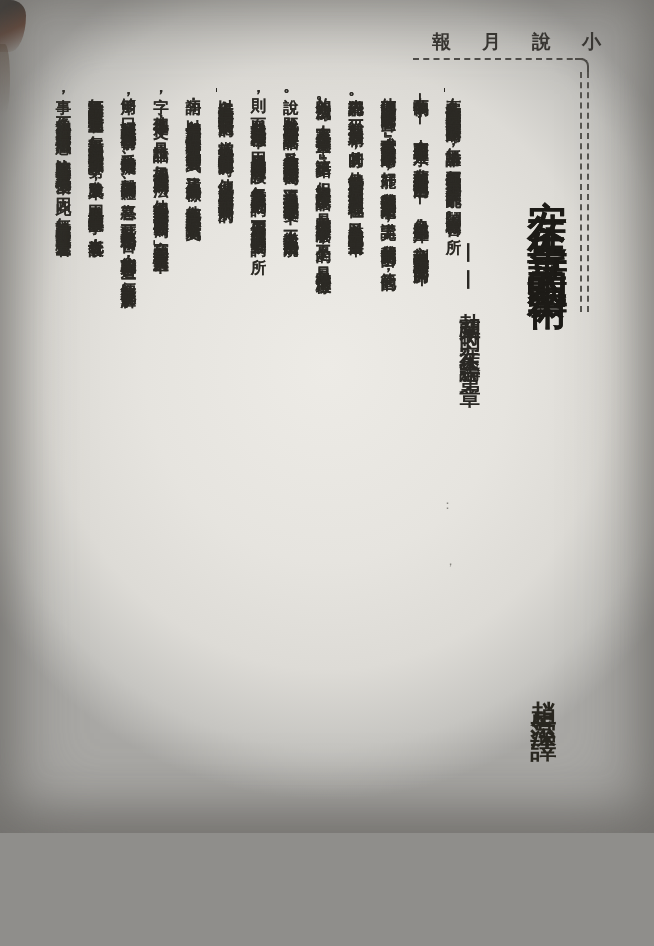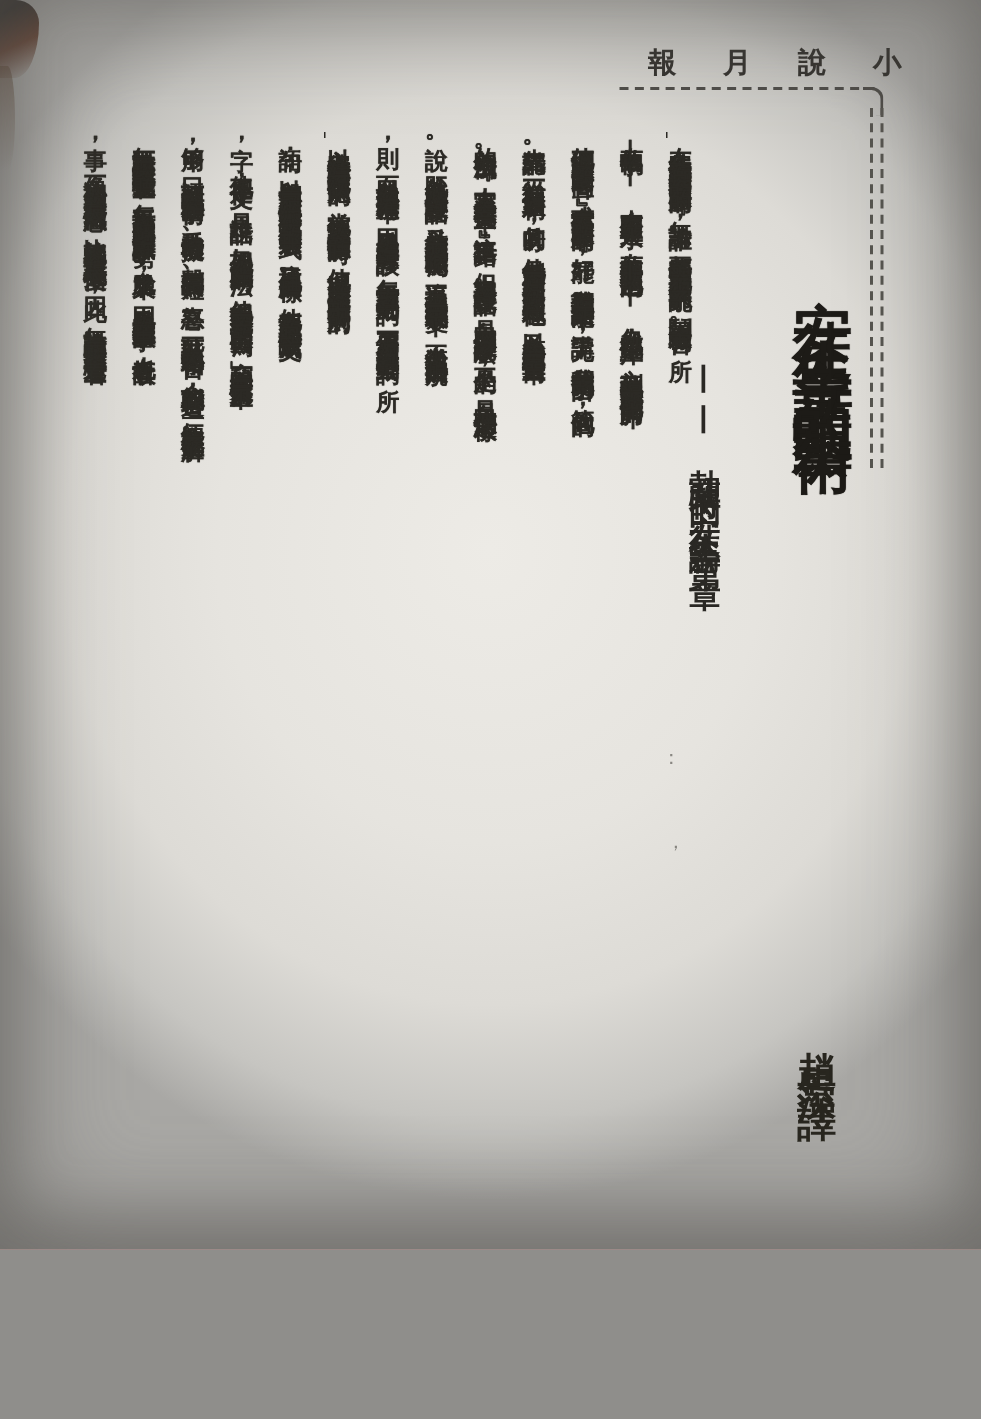--- a/index.html
+++ b/index.html
@@ -1,17 +1,17 @@
 <!DOCTYPE html>
 <html><head>
 <meta charset="utf-8">
 <style>
   html,body{margin:0;padding:0;background:#8f8e8b;}
   .canvas{position:relative;width:654px;height:833px;overflow:hidden;
-    font-family:"DejaVu Serif",serif;background:#fca5a5;}
+    font-family:"DejaVu Serif",serif;background:#0ea5e9;}
   .paper{position:absolute;inset:0;
     background:radial-gradient(ellipse 62% 52% at 50% 44%,
       #edebe6 0%, #e6e4df 45%, #dddbd6 70%, #c6c5c1 88%, #a9a8a5 100%);}
   .vignette{position:absolute;inset:0;pointer-events:none;
     box-shadow:inset 0 0 70px 16px rgba(88,86,82,.5), inset 0 -18px 40px 4px rgba(80,78,74,.35);}
   .stain{position:absolute;left:0;top:0;width:26px;height:52px;
     background:linear-gradient(155deg,#241f1b 15%,#5f3a2a 55%,rgba(95,58,42,0) 95%);
     border-radius:0 80% 85% 0 / 0 40% 95% 0;opacity:.92;}
   .stain2{position:absolute;left:0;top:44px;width:10px;height:70px;
     background:linear-gradient(180deg,rgba(94,70,52,.55),rgba(94,70,52,0));

